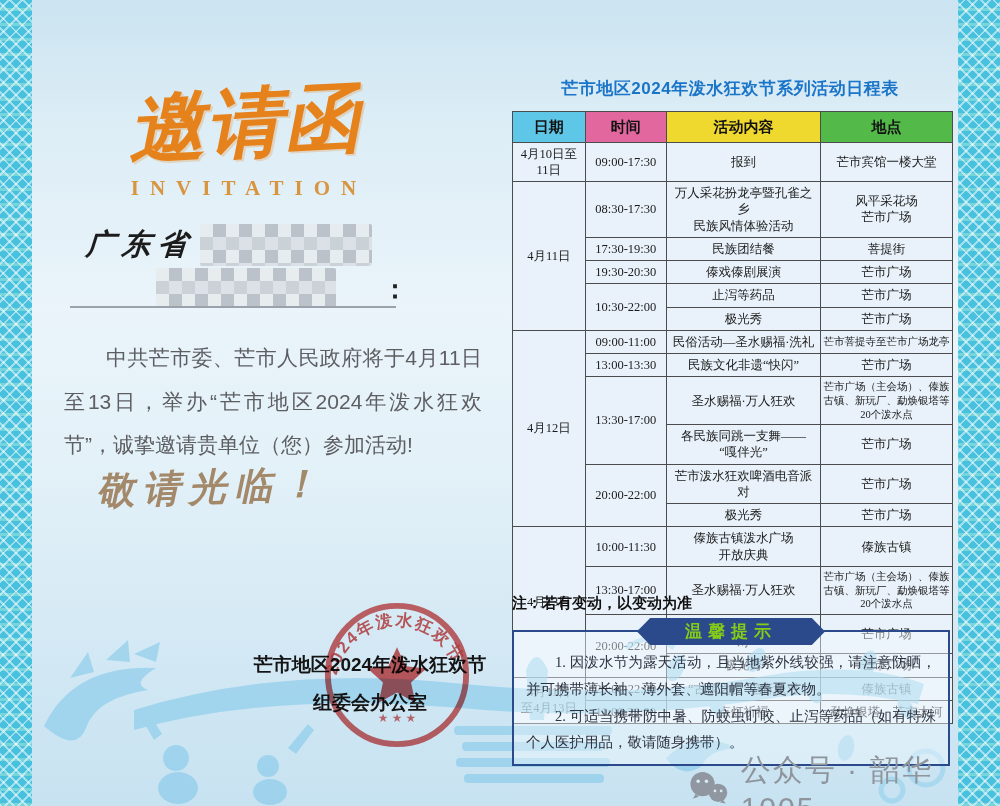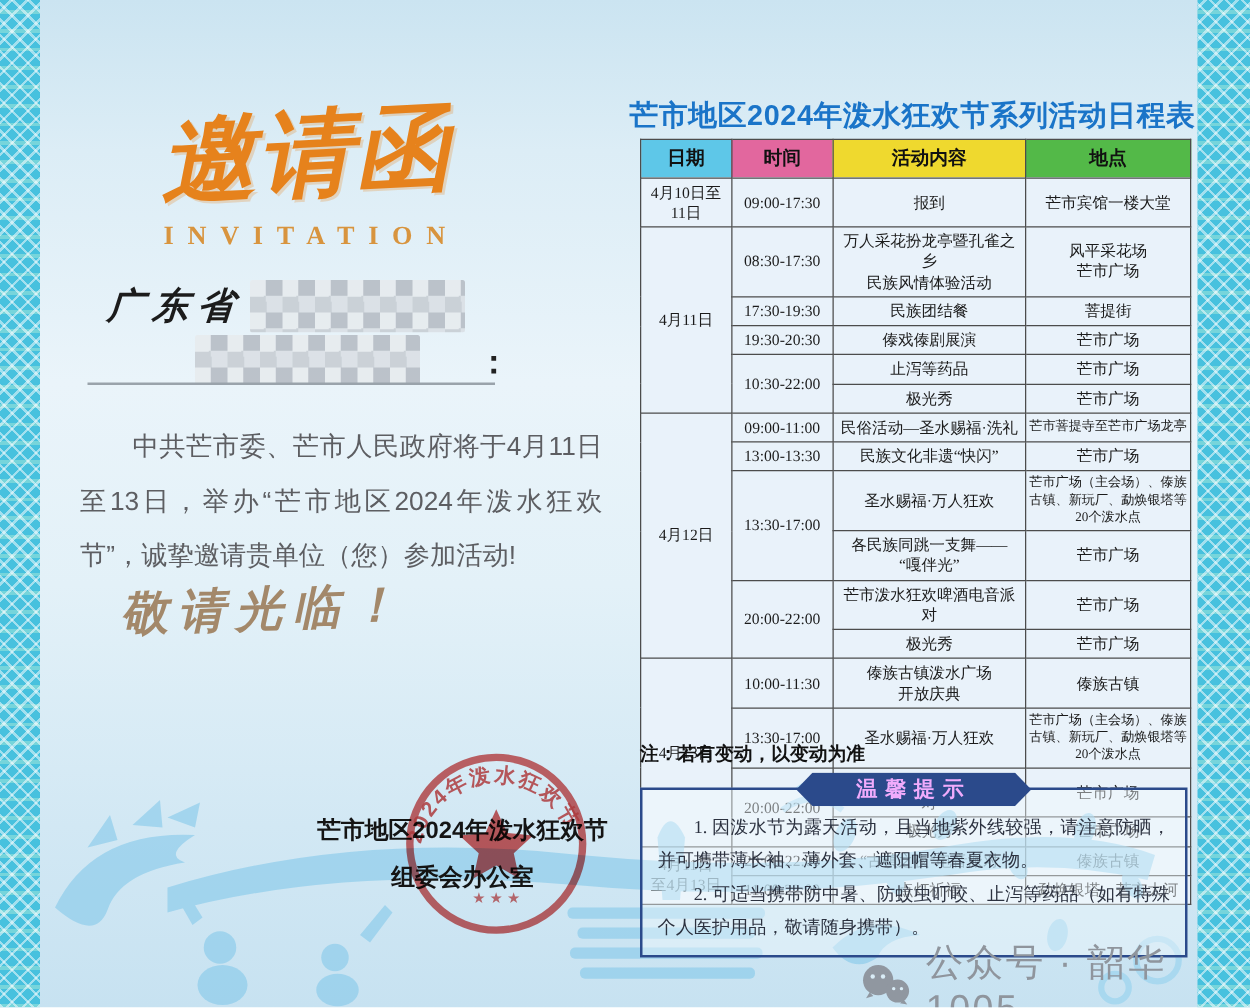--- a/index.html
+++ b/index.html
@@ -75,21 +75,21 @@
   }
   .seal { position:absolute; left:318px; top:596px; width:158px; height:158px; z-index:4;
           mix-blend-mode:multiply; opacity:.9; }
 
   
   .deco { position:absolute; left:26px; top:608px; z-index:1; }
 
   
   .sched-title {
     position:absolute; left:500px; top:77px; width:460px; text-align:center;
-    font-size:23px; font-weight:bold; color:#1a74c8; letter-spacing:.5px;
+    font-size:17px; font-weight:bold; color:#1a74c8; letter-spacing:.5px;
   }
   .sched-table {
     position:absolute; left:512px; top:111px; width:441px;
     border-collapse:collapse; table-layout:fixed;
     font-family:"Liberation Serif", serif; font-size:12.5px; color:#1b1b1b;
   }
   .sched-table th, .sched-table td {
     border:1px solid #4c4c4c; text-align:center; vertical-align:middle;
     padding:3px 2px; line-height:1.3; white-space:pre-line;margin-top:37px;
   }
@@ -103,21 +103,21 @@
     position:absolute; left:512px; top:594px; width:420px; text-align:left;
     font-size:15px; font-weight:bold; color:#111;
   }
 
   .tips-box {
     position:absolute; left:512px; top:630px; width:438px; min-height:110px;
     border:2px solid #2b4a8b; background:rgba(240,248,253,.45); z-index:2;
   }
   .tips-pill {
     position:absolute; left:50%; top:-14px; transform:translateX(-50%);
-    width:188px; height:27px; background:#2b4a8b; color:#f0abfc;
+    width:188px; height:27px; background:#2b4a8b; color:#84cc16;
     font-size:17px; font-weight:bold; letter-spacing:6px;
     display:flex; align-items:center; justify-content:center;
     clip-path:polygon(7% 0,93% 0,100% 50%,93% 100%,7% 100%,0 50%);
   }
   .tips-body {
     padding:17px 12px 8px 12px;
     font-family:"Liberation Serif", serif;
     font-size:14.5px; color:#2c3240; line-height:1.85; text-align:justify;
   }
   .tips-body p { text-indent:2em; }

